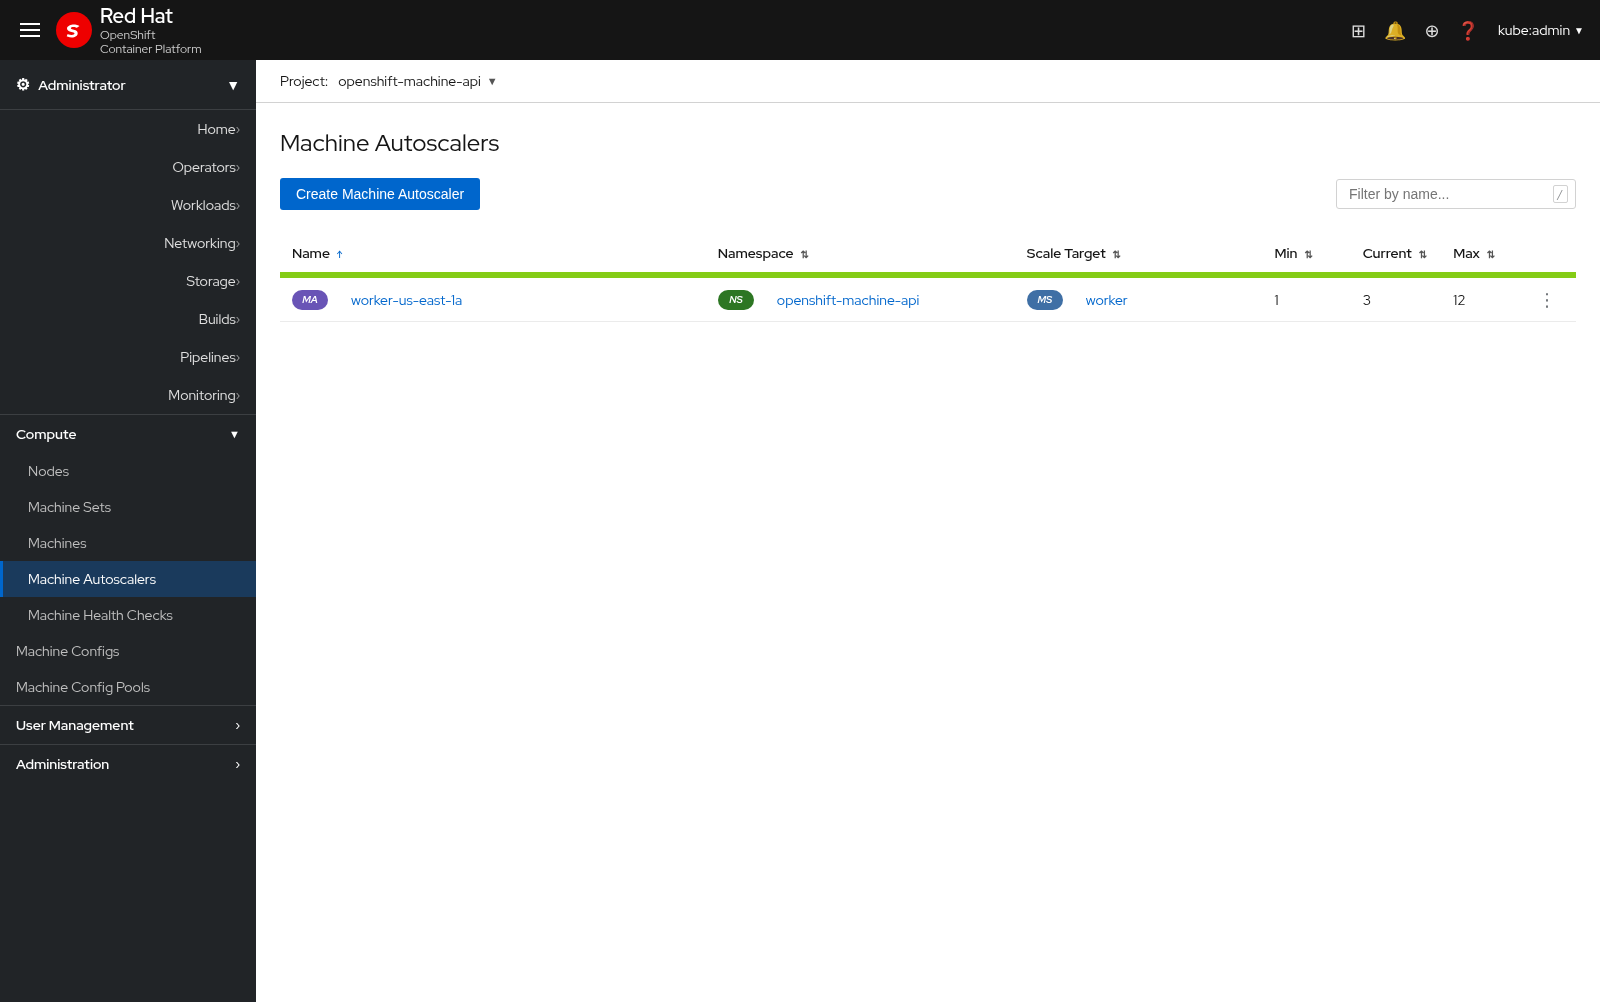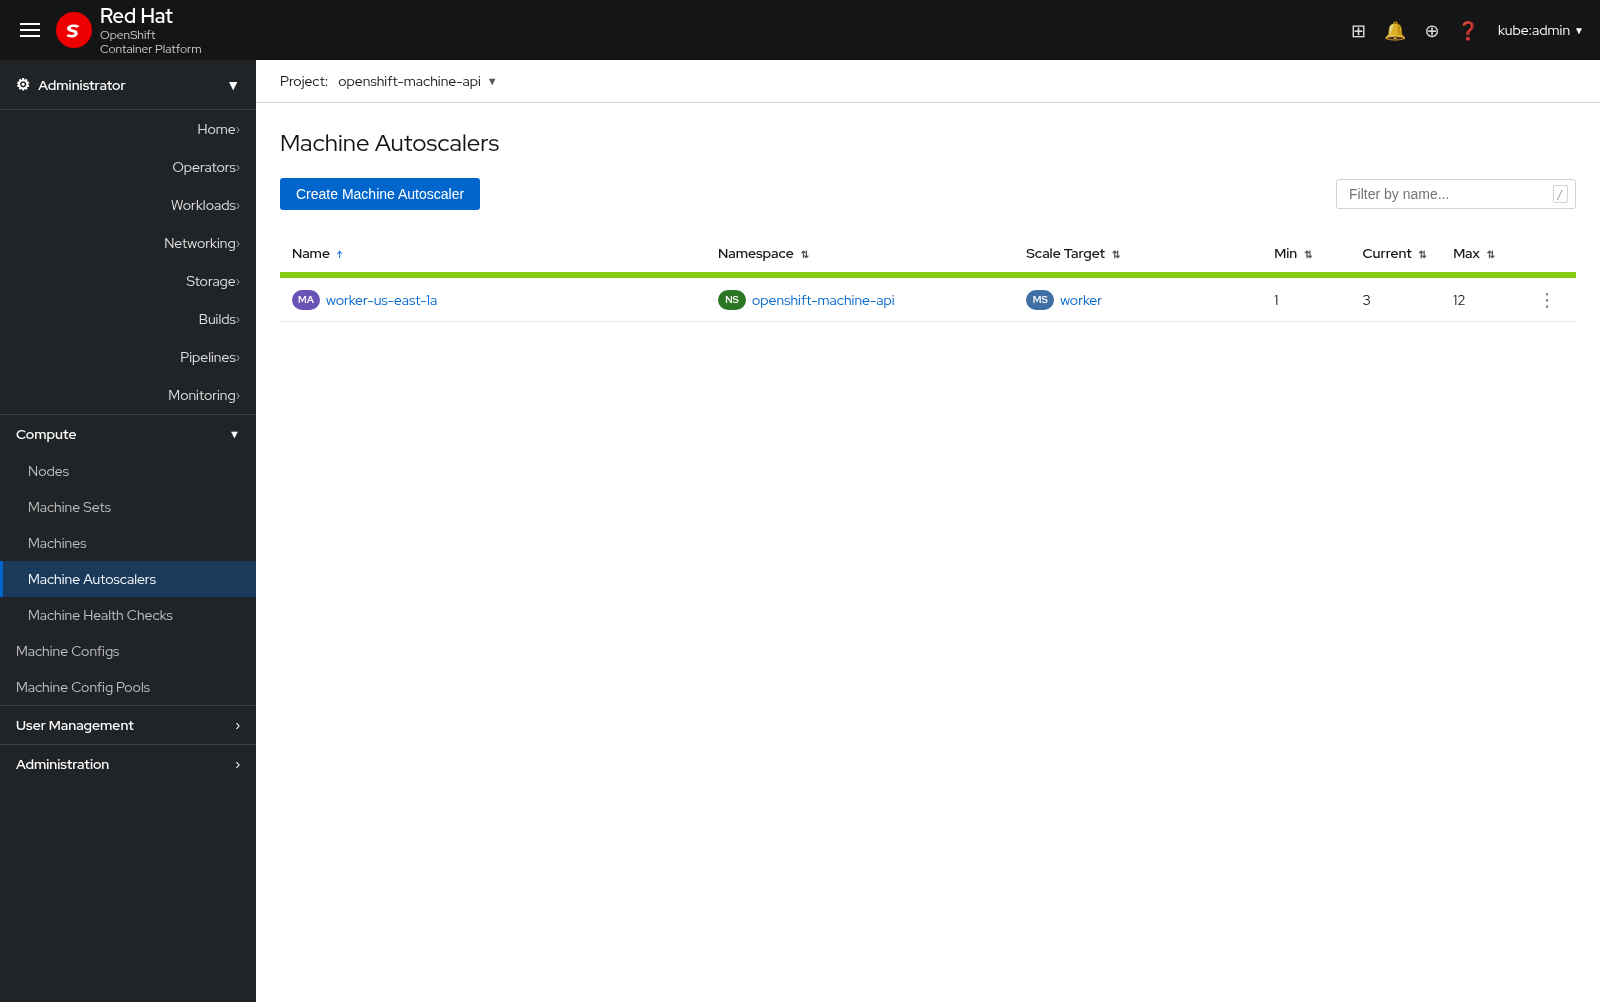--- a/index.html
+++ b/index.html
@@ -205,28 +205,29 @@
       padding: 10px 12px;
       font-size: 14px;
       color: #151515;
       vertical-align: middle;
     }
 
     .badge {
       display: inline-flex;
       align-items: center;
       justify-content: center;
-      width: 28px;
+      width: 36px;
       height: 20px;
       border-radius: 10px;
       font-size: 10px;
       font-weight: 700;
       color: #fff;
-      margin-right: 6px;
+      margin-right: 23px;
       flex-shrink: 0;
+      font-style: italic;
     }
     .badge-ma { background: #6954b6; }
     .badge-ns { background: #2d7623; }
     .badge-ms { background: #3f6fa5; }
 
     .link-blue { color: #06c; cursor: pointer; text-decoration: none; }
 
     .cell-with-badge { display: flex; align-items: center; }
 
     .kebab-menu {

